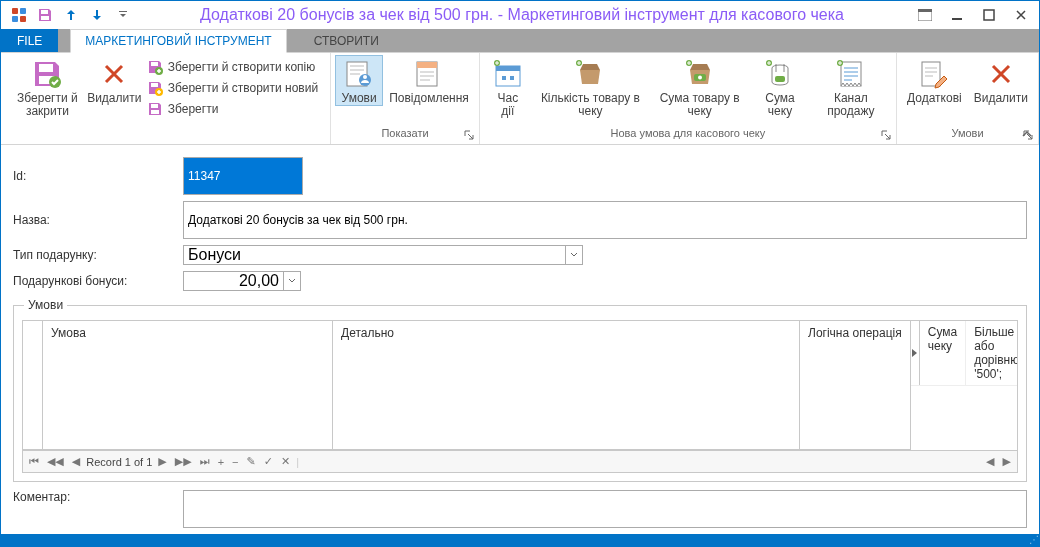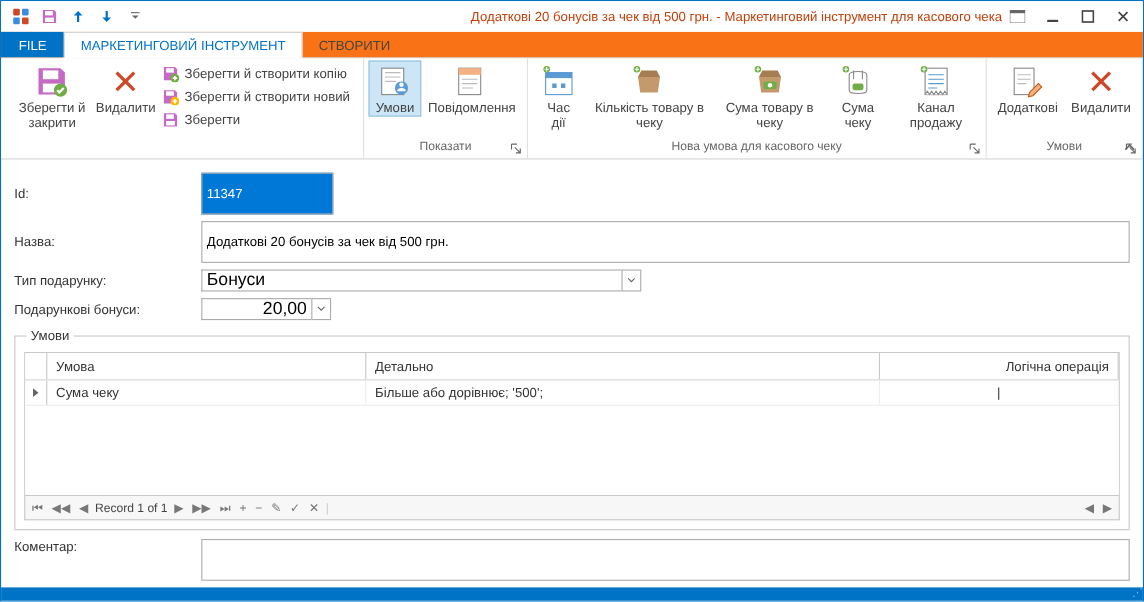--- a/index.html
+++ b/index.html
@@ -3,26 +3,26 @@
 <meta charset="utf-8">
 <style>
   * { box-sizing: border-box; margin: 0; padding: 0; }
   body { font-family: "Segoe UI", Tahoma, sans-serif; font-size: 12px; color: #333; background: #fff; overflow: hidden; }
   .window { width: 1040px; height: 547px; border: 1px solid #0173c7; display: flex; flex-direction: column; position: relative; }
 
   
   .titlebar { height: 28px; display: flex; align-items: center; background: #fff; padding: 0 4px; }
   .qat { display: flex; align-items: center; gap: 6px; padding-left: 4px; }
   .qat-btn { width: 20px; height: 20px; display: flex; align-items: center; justify-content: center; cursor: pointer; }
-  .title { flex: 1; text-align: right; font-size: 12px; color: #c2410c; }
+  .title { flex: 1; text-align: center; font-size: 16px; color: #8b5cf6; }
   .win-controls { display: flex; gap: 4px; }
   .win-btn { width: 28px; height: 22px; display: flex; align-items: center; justify-content: center; cursor: pointer; color: #444; }
 
   
-  .tabs { height: 24px; display: flex; align-items: stretch; background: #f97316; border-bottom: 1px solid #d4d4d4; }
+  .tabs { height: 24px; display: flex; align-items: stretch; background: #a3a3a3; border-bottom: 1px solid #d4d4d4; gap: 12px; }
   .file-tab { background: #0173c7; color: #fff; padding: 0 16px; display: flex; align-items: center; font-size: 12px; cursor: pointer; }
   .tab { padding: 0 14px; display: flex; align-items: center; font-size: 12px; color: #0173c7; cursor: pointer; border: 1px solid transparent; border-bottom: none; }
   .tab.active { border-color: #d4d4d4; border-bottom: 1px solid #fff; margin-bottom: -1px; background: #fff; }
   .tab.inactive { color: #444; }
 
   
   .ribbon { height: 92px; display: flex; background: #fff; border-bottom: 1px solid #d4d4d4; position: relative; }
   .ribbon-group { display: flex; flex-direction: column; border-right: 1px solid #e1e1e1; position: relative; }
   .ribbon-group-body { flex: 1; display: flex; align-items: flex-start; padding: 2px 4px; }
   .ribbon-group-label { height: 17px; font-size: 11px; color: #666; text-align: center; padding: 0 4px 2px; position: relative; }
@@ -47,21 +47,21 @@
   .combo { display: flex; width: 400px; }
   .combo input { flex: 1; border: 1px solid #ababab; border-right: none; height: 20px; padding: 1px 4px; font-size: 16px; }
   .combo-btn { width: 18px; border: 1px solid #ababab; background: #fff; display: flex; align-items: center; justify-content: center; cursor: pointer; }
   .num-input { width: 100px; text-align: right; }
 
   
   .groupbox { border: 1px solid #c8c8c8; margin-top: 8px; flex: 1; position: relative; padding: 14px 8px 8px; display: flex; flex-direction: column; min-height: 0; }
   .groupbox-title { position: absolute; top: -8px; left: 10px; background: #fff; padding: 0 4px; font-size: 12px; color: #333; }
 
   
-  .grid { flex: 1; border: 1px solid #c8c8c8; display: flex; flex-direction: column; min-height: 0; }
+  .grid { flex: 1; border: 1px solid #c8c8c8; display: flex; flex-direction: row; min-height: 0; }
   .grid-header { display: flex; background: #fff; border-bottom: 1px solid #c8c8c8; }
   .gh { padding: 5px 8px; font-size: 12px; border-right: 1px solid #c8c8c8; color: #333; }
   .grid-body { flex: 1; overflow: auto; background: #fff; }
   .grid-row { display: flex; border-bottom: 1px solid #eee; }
   .gc { padding: 4px 8px; font-size: 12px; border-right: 1px solid #eee; }
   .row-indicator { width: 20px; border-right: 1px solid #c8c8c8; display: flex; align-items: center; justify-content: center; color: #666; }
   .col1 { width: 290px; }
   .col2 { width: 467px; }
   .col3 { flex: 1; text-align: center; }
 

